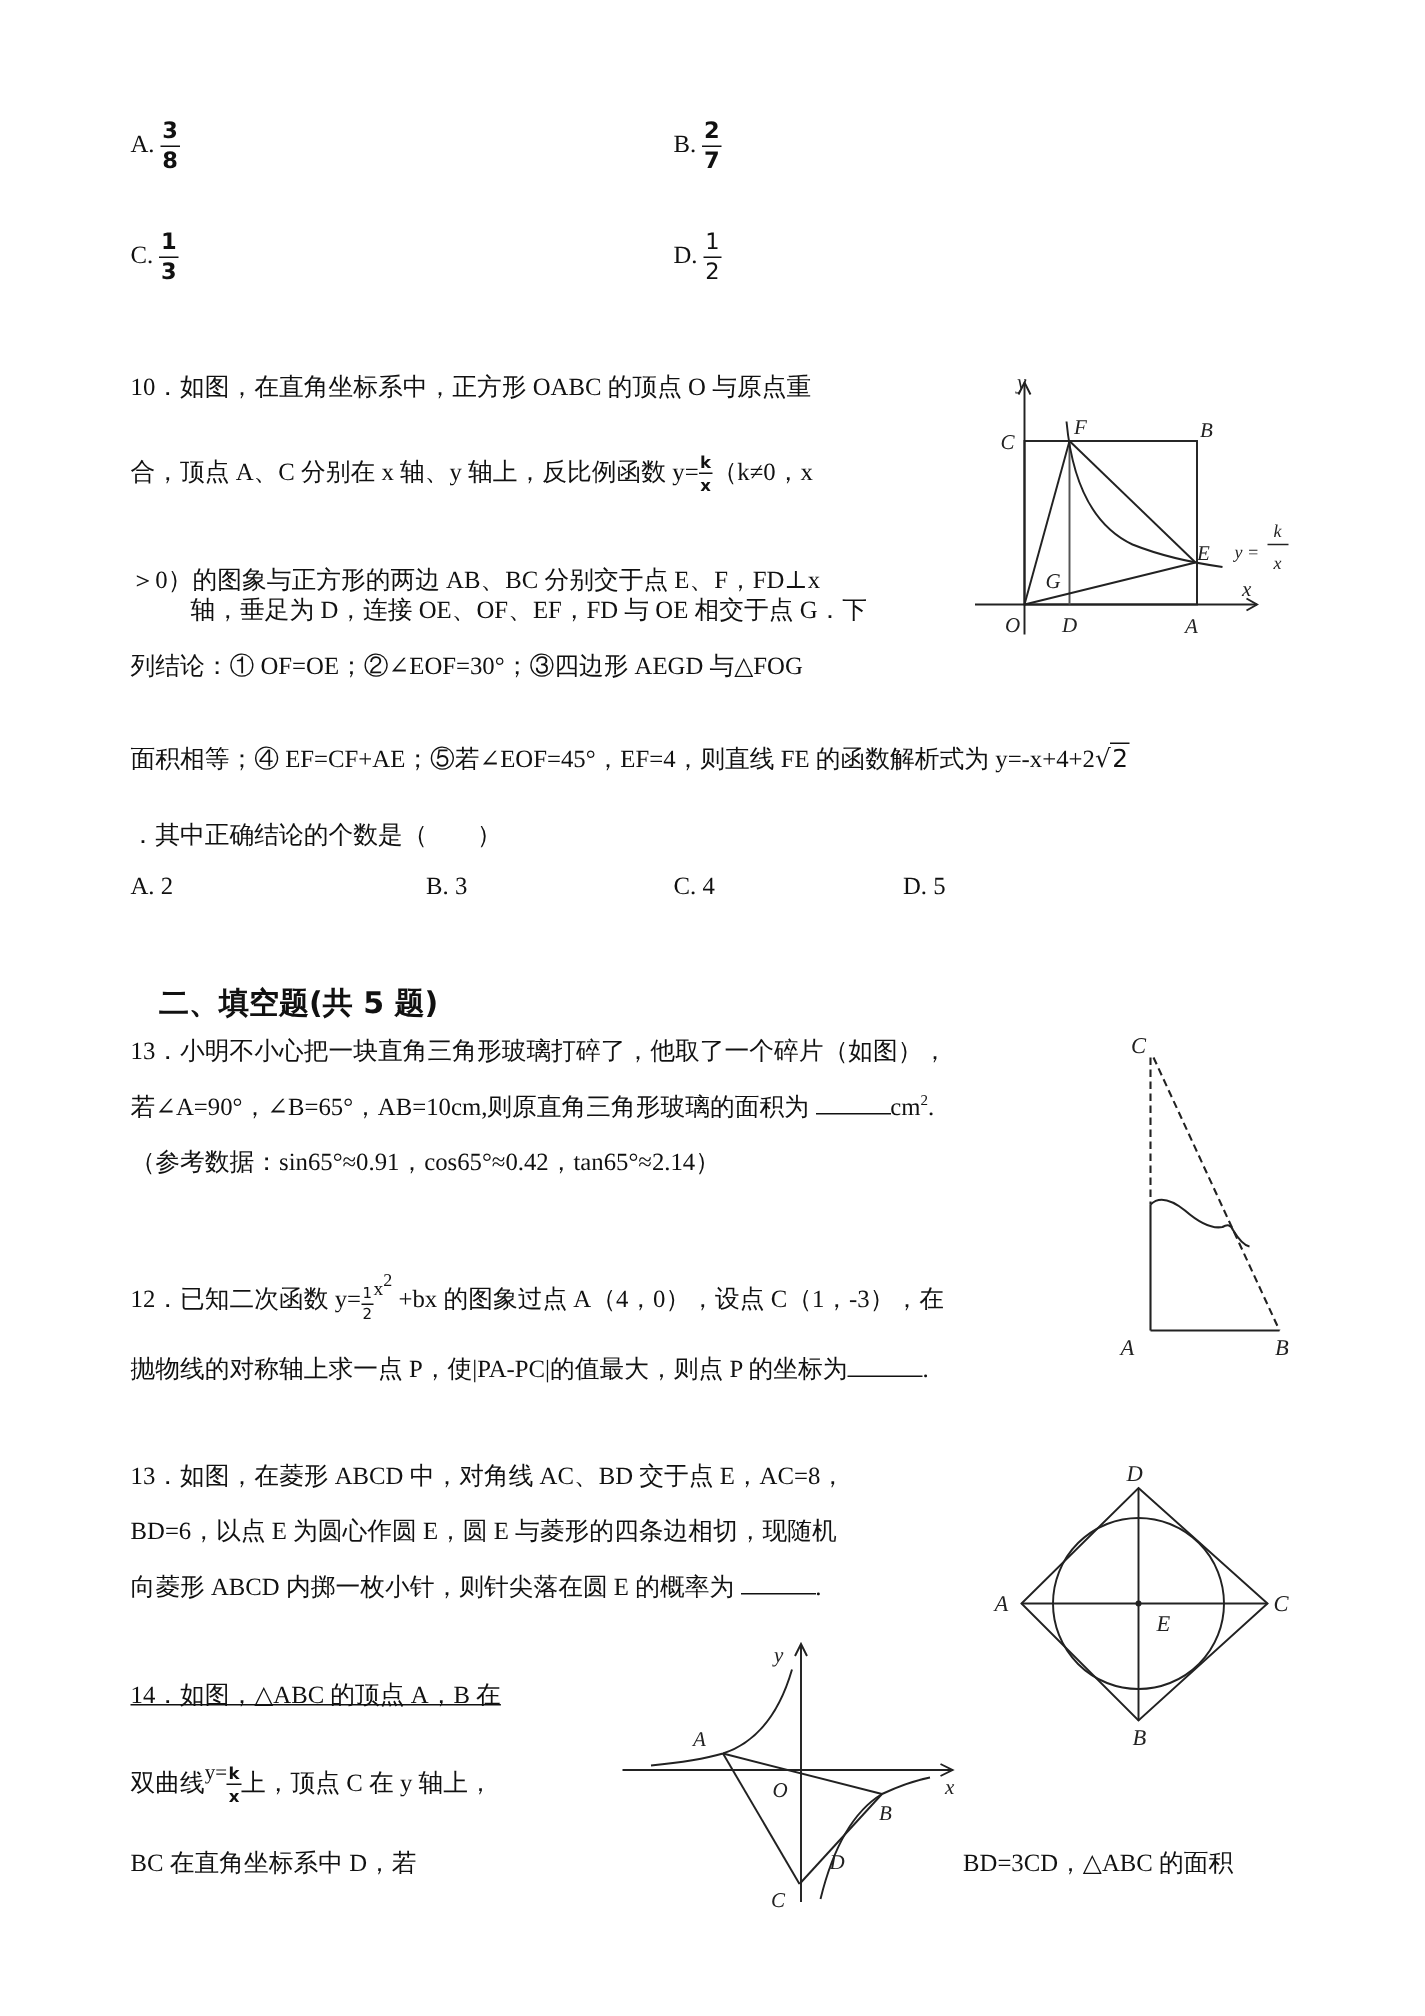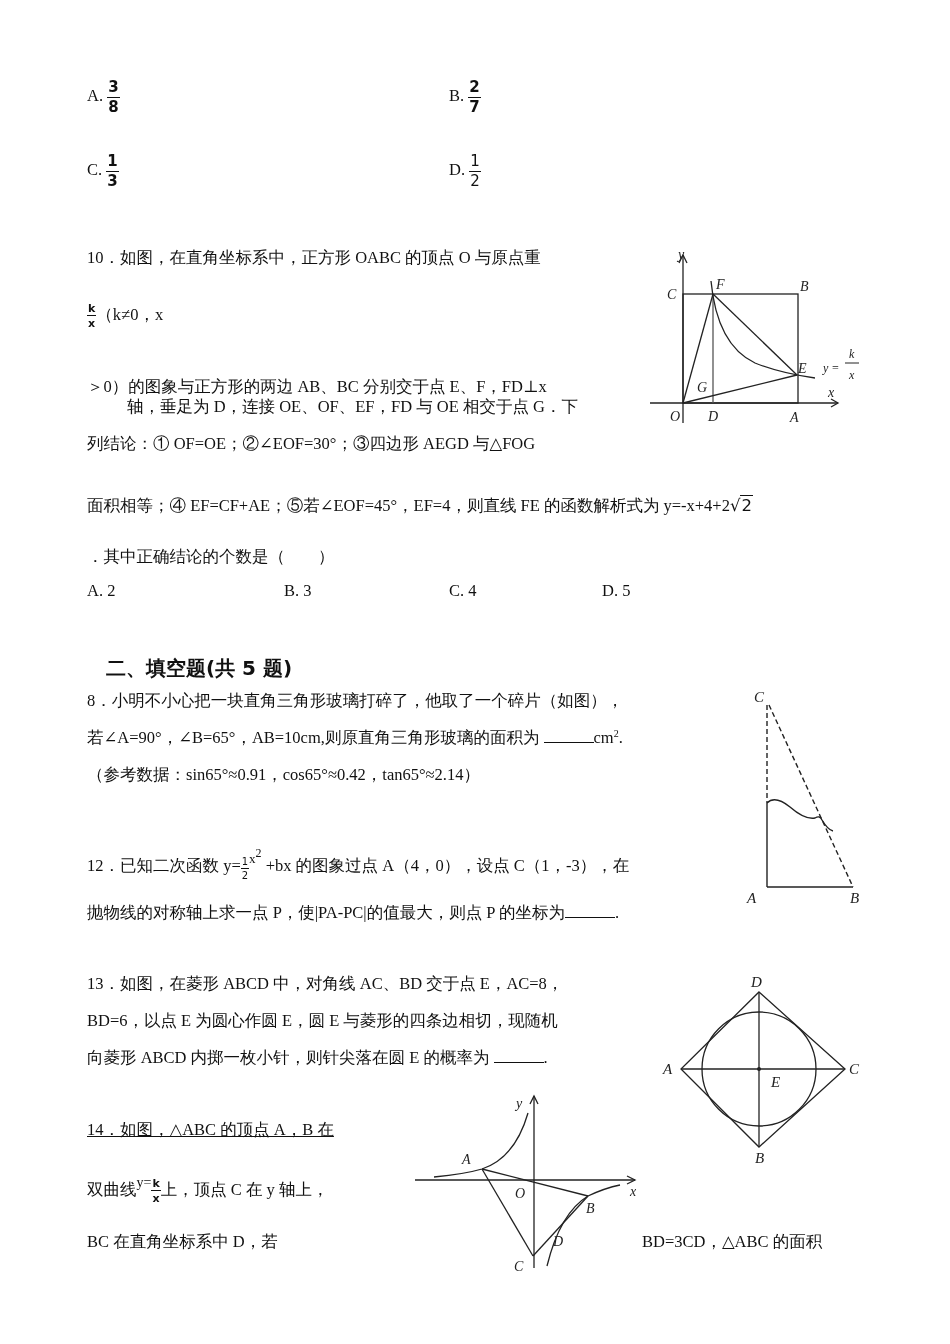--- a/index.html
+++ b/index.html
@@ -49,21 +49,21 @@
 <div class="abs" style="left:449px;top:154px;">
   <span>D.</span>
   <span class="frac light">
       <span class="num">1</span>
       <span class="den">2</span>
     </span>
 </div>
 
 <div class="abs" style="left:87px;top:247px;">10．如图，在直角坐标系中，正方形 OABC 的顶点 O 与原点重</div>
 <div class="abs" style="left:87px;top:303px;">
-  <span class="frac small">
+  <span>合，顶点 A、C 分别在 x 轴、y 轴上，反比例函数 y=</span><span class="frac small">
       <span class="num">k</span>
       <span class="den">x</span>
     </span><span>（k≠0，x</span>
 </div>
 <div class="abs" style="left:87px;top:376px;">＞0）的图象与正方形的两边 AB、BC 分别交于点 E、F，FD⊥x</div>
 <div class="abs" style="left:87px;top:396px;margin-left:40px;">轴，垂足为 D，连接 OE、OF、EF，FD 与 OE 相交于点 G．下</div>
 <div class="abs" style="left:87px;top:433px;">列结论：① OF=OE；②∠EOF=30°；③四边形 AEGD 与△FOG</div>
 <div class="abs" style="left:87px;top:495px;">
   <span>面积相等；④ EF=CF+AE；⑤若∠EOF=45°，EF=4，则直线 FE 的函数解析式为 y=-x+4+2</span><span class="sqrt">√<span class="rad">2</span></span>
 </div>
@@ -99,21 +99,21 @@
     <text x="145" y="177">A</text>
     <text x="178" y="127" font-size="12">y =</text>
     <text x="204" y="113" font-size="12">k</text>
     <line x1="200" y1="118" x2="214" y2="118" stroke="#222" stroke-width="1"></line>
     <text x="204" y="134" font-size="12">x</text>
   </g>
 </svg>
 
 <div class="abs sec-title" style="left:106px;top:655px;">二、填空题(共 5 题)</div>
 
-<div class="abs" style="left:87px;top:690px;">8．小明不小心把一块直角三角形玻璃打碎了，他取了一个碎片（如图），</div>
+<div class="abs" style="left:87px;top:690px;">13．小明不小心把一块直角三角形玻璃打碎了，他取了一个碎片（如图），</div>
 <div class="abs" style="left:87px;top:727px;">
   <span>若∠A=90°，∠B=65°，AB=10cm,则原直角三角形玻璃的面积为 </span><span class="blank"></span><span>cm</span><sup class="s">2</sup><span>.</span>
 </div>
 <div class="abs" style="left:87px;top:764px;">（参考数据：sin65°≈0.91，cos65°≈0.42，tan65°≈2.14）</div>
 
 <svg class="abs" style="left:740px;top:685px;" width="130" height="225" viewBox="0 0 130 225">
   <g stroke="#222" fill="none" stroke-width="1.4">
     <line x1="27" y1="20" x2="27" y2="118" stroke-dasharray="5,3"></line>
     <line x1="29" y1="20" x2="113" y2="202" stroke-dasharray="5,3"></line>
     <line x1="27" y1="118" x2="27" y2="202"></line>

